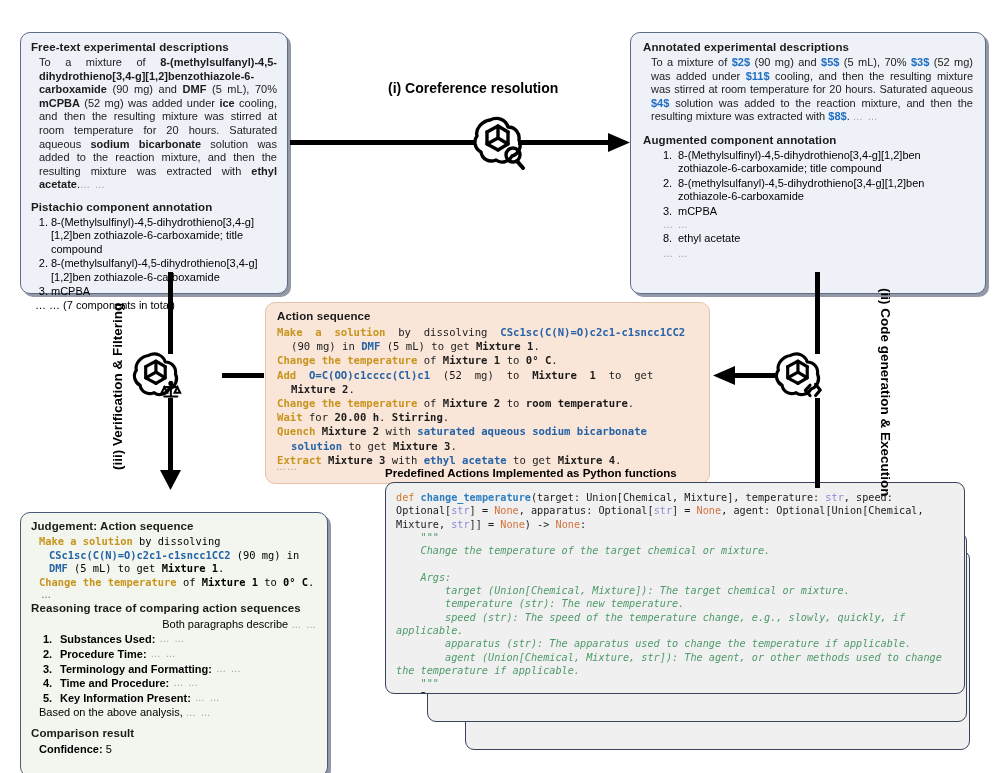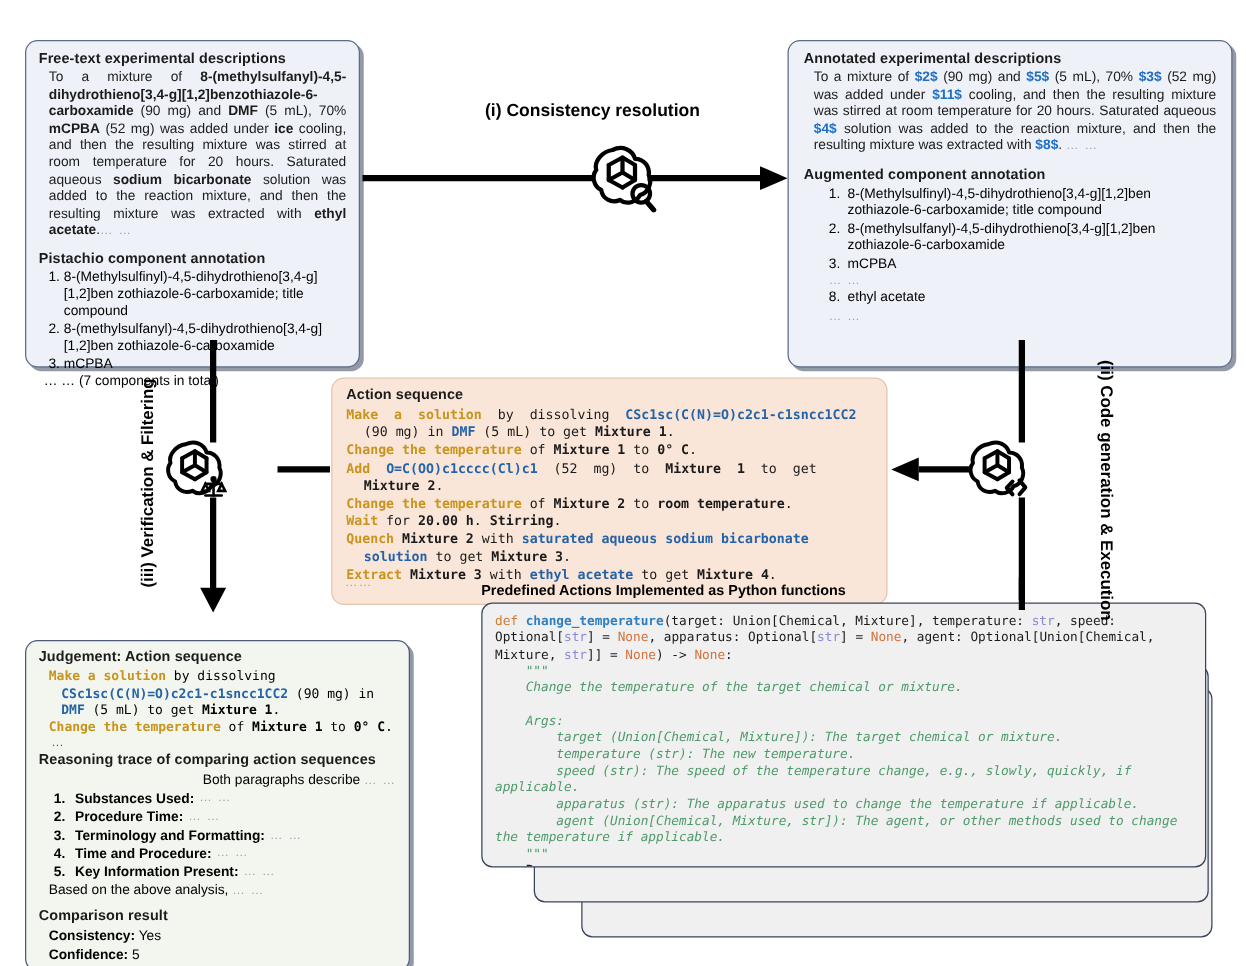--- a/index.html
+++ b/index.html
@@ -160,21 +160,20 @@
         <span style="font-weight:bold;">Key Information Present:</span>
         <span class="ellip" style="margin-left:4px;">… …</span>
       </div>
   </div>
   <div style="padding-left:8px;font-size:11px;line-height:14px;">
     <span>Based on the above analysis,</span>
     <span class="ellip">… …</span>
   </div>
   <div class="ptitle" style="margin-top:7px;">Comparison result</div>
   <div style="padding-left:8px;">
-    <div style="font-size:11px;line-height:14.5px;"><span style="font-weight:bold;">Consistency:</span> <span>Yes</span></div>
     <div style="font-size:11px;line-height:14.5px;"><span style="font-weight:bold;">Confidence:</span> <span>5</span></div>
   </div>
 </div>
 
 <div id="p-code-wrap">
   <div class="codetitle">Predefined Actions Implemented as Python functions</div>
   <div class="codecard" id="cc3"></div>
   <div class="codecard" id="cc2">
     <div class="pycode bld" style="padding:6px 0 0 52px;">Pass</div>
   </div>
@@ -192,21 +191,21 @@
     """</span>
     <span class="bld">Pass</span></div>
   </div>
 </div>
 
 <div class="bar" style="left:290px;top:140px;width:185px;height:5px;"></div>
 <div class="bar" style="left:518px;top:140px;width:98px;height:5px;"></div>
 <svg style="position:absolute;left:608px;top:131px;" width="24" height="23">
   <polygon points="0,2 22,11.5 0,21" fill="#000"></polygon>
 </svg>
-<div class="steplabel" style="left:388px;top:80px;">(i) Consistency resolution</div>
+<div class="steplabel" style="left:388px;top:80px;">(i) Coreference resolution</div>
 
 <svg class="oai" style="left:468px;top:112px;" width="58" height="58" viewBox="0 0 58 58">
   <g fill="none" stroke="#000" stroke-width="3.4" stroke-linecap="round" stroke-linejoin="round">
     <path d="M22 8 C30 4 38 8 40 15 C47 15 52 21 51 28 C54 34 51 42 44 44 C41 50 33 52 28 48 C21 51 14 47 13 40 C7 37 5 29 9 24 C7 17 14 9 22 8 Z"></path>
     <path d="M19 20 L30 14 L40 20"></path>
     <path d="M40 20 L40 32 L30 38"></path>
     <path d="M30 38 L19 32 L19 20"></path>
     <path d="M30 14 L30 26 L19 32"></path>
     <path d="M40 32 L30 26"></path>
   </g>

